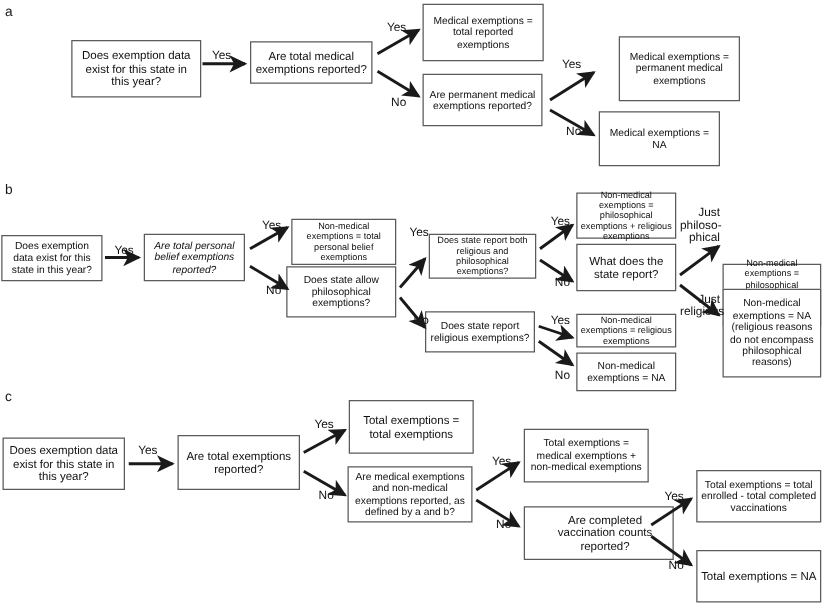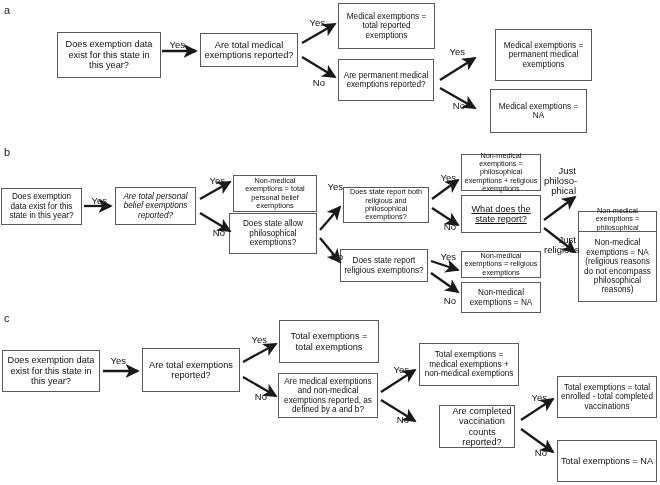--- a/index.html
+++ b/index.html
@@ -36,21 +36,21 @@
 </div>
 
 <div class="node fs9" style="left:338px;top:59px;width:96px;height:42px;">
   <span>Are permanent medical exemptions reported?</span>
 </div>
 
 <div class="node fs9" style="left:495px;top:29px;width:97px;height:52px;">
   <span>Medical exemptions = permanent medical exemptions</span>
 </div>
 
-<div class="node fs9" style="left:479px;top:89px;width:97px;height:44px;margin-left:11px;">
+<div class="node fs9" style="left:479px;top:89px;width:97px;height:44px;">
   <span>Medical exemptions = NA</span>
 </div>
 
 <div class="edge-label" style="left:163px;top:40px;width:22px;">Yes</div>
 <div class="edge-label" style="left:303px;top:18px;width:22px;">Yes</div>
 <div class="edge-label" style="left:303px;top:78px;width:22px;">No</div>
 <div class="edge-label" style="left:443px;top:47px;width:22px;">Yes</div>
 <div class="edge-label" style="left:443px;top:101px;width:22px;">No</div>
 
 <div class="panel-label" style="left:4px;top:146px;">b</div>
@@ -76,21 +76,21 @@
 </div>
 
 <div class="node fs9" style="left:340px;top:249px;width:88px;height:33px;">
   <span>Does state report religious exemptions?</span>
 </div>
 
 <div class="node fs8" style="left:461px;top:154px;width:80px;height:37px;">
   <span>Non-medical exemptions = philosophical exemptions + religious exemptions</span>
 </div>
 
-<div class="node fs10" style="left:461px;top:195px;width:80px;height:38px;text-decoration:underline;">
+<div class="node fs10" style="left:461px;top:195px;width:80px;height:38px;">
   <span>What does the state report?</span>
 </div>
 
 <div class="node fs8" style="left:461px;top:251px;width:80px;height:27px;">
   <span>Non-medical exemptions = religious exemptions</span>
 </div>
 
 <div class="node fs9" style="left:461px;top:282px;width:80px;height:31px;">
   <span>Non-medical exemptions = NA</span>
 </div>
@@ -130,21 +130,21 @@
 </div>
 
 <div class="node fs9" style="left:278px;top:373px;width:100px;height:45px;">
   <span>Are medical exemptions and non-medical exemptions reported, as defined by a and b?</span>
 </div>
 
 <div class="node fs9" style="left:419px;top:343px;width:100px;height:43px;">
   <span>Total exemptions = medical exemptions + non-medical exemptions</span>
 </div>
 
-<div class="node fs10" style="left:439px;top:405px;width:76px;height:43px;padding-left:12px;">
+<div class="node fs10" style="left:419px;top:405px;width:120px;height:43px;padding-left:12px;">
   <span>Are completed vaccination counts reported?</span>
 </div>
 
 <div class="node fs9" style="left:557px;top:376px;width:100px;height:42px;">
   <span>Total exemptions = total enrolled - total completed vaccinations</span>
 </div>
 
 <div class="node fs10" style="left:557px;top:440px;width:100px;height:42px;">
   <span>Total exemptions = NA</span>
 </div>

